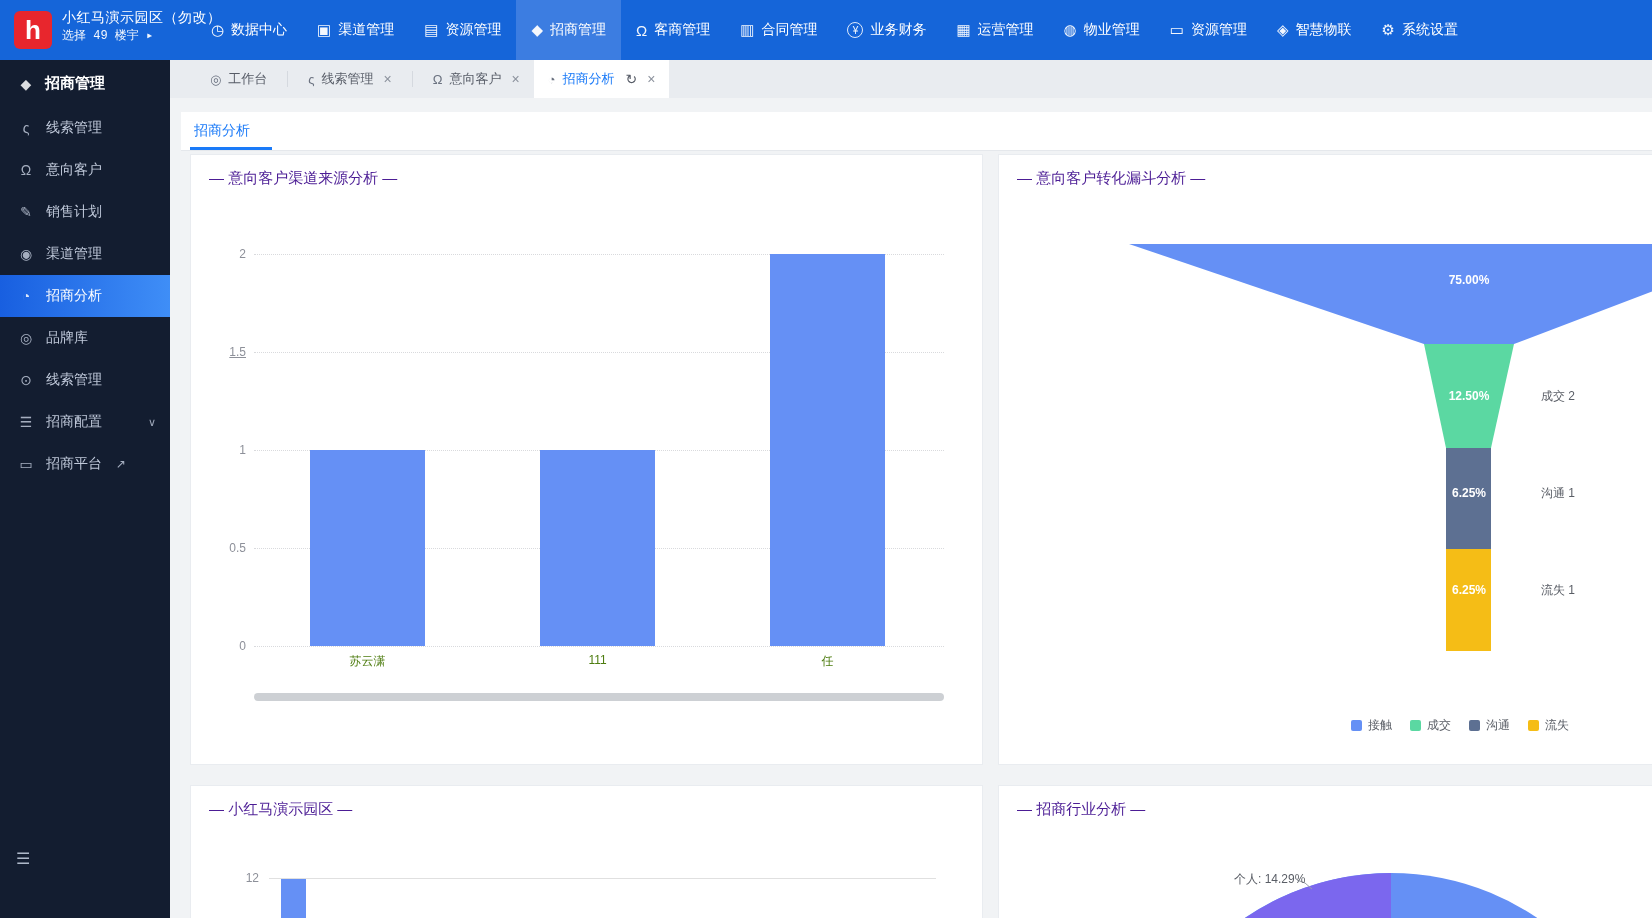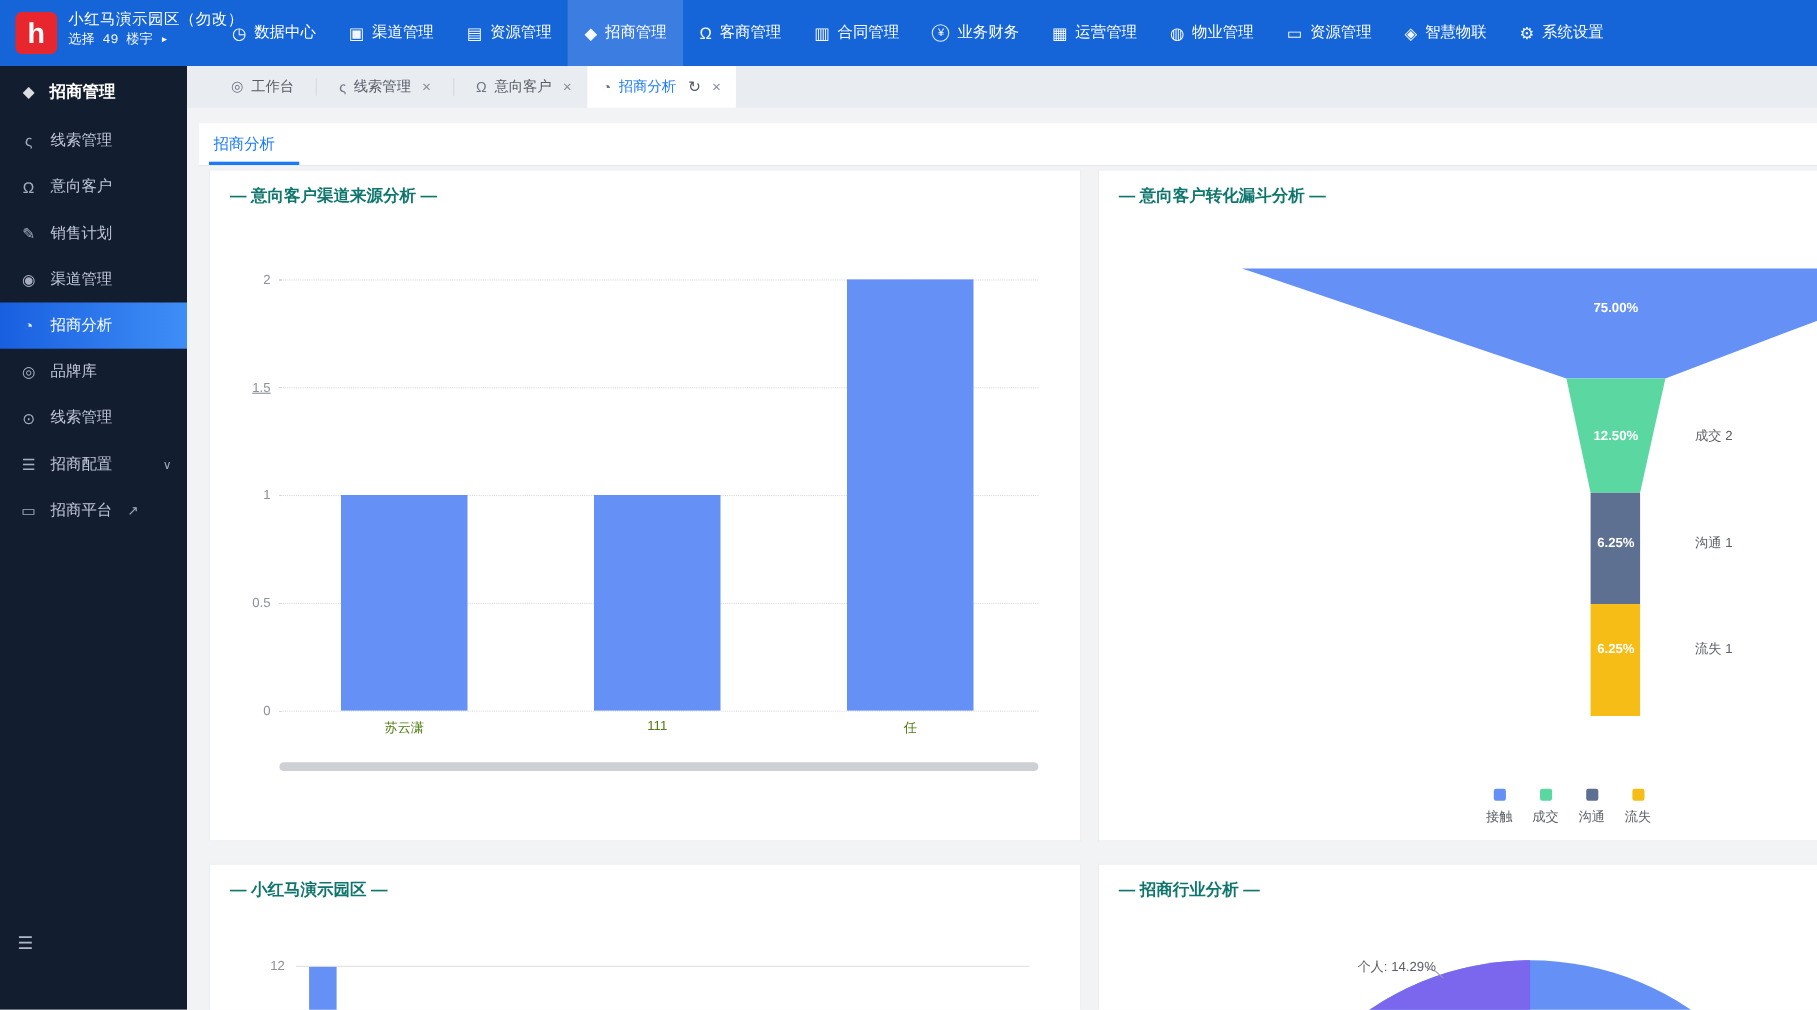--- a/index.html
+++ b/index.html
@@ -40,33 +40,33 @@
   .tab-sep{width:1px;height:16px;background:#d5d9df;margin:0 6px;}
   .tab-refresh{color:#565b66;font-size:14px;margin-left:4px;cursor:pointer;}
   
   .page-tabs{position:absolute;left:181px;top:112px;width:1471px;height:38px;background:#fff;
              border-bottom:1px solid #e5e8ec;z-index:2;}
   .page-tab{position:absolute;left:9px;top:0;width:82px;height:37px;line-height:37px;padding-left:4px;
             color:#1a7af8;font-size:14px;cursor:pointer;}
   .page-tab-underline{position:absolute;left:9px;top:35px;width:82px;height:3px;background:#1a7af8;}
   
   .card{position:absolute;background:#fff;border:1px solid #e9ecf0;box-sizing:border-box;}
-  .card-title{position:absolute;left:18px;top:14px;font-size:15px;font-weight:bold;color:#0f766e;white-space:nowrap;}
+  .card-title{position:absolute;left:18px;top:14px;font-size:15px;font-weight:normal;color:#4c1d95;white-space:nowrap;}
   
   .grid-line{position:absolute;left:63px;width:690px;height:0;border-top:1px dotted #d9dadd;}
   .ytick{position:absolute;left:18px;width:37px;text-align:right;font-size:12px;color:#8d9099;}
   .bar{position:absolute;background:#6590f5;cursor:pointer;}
   .xlabel{position:absolute;width:115px;text-align:center;font-size:12px;color:#4d7c0f;top:498px;}
   .hscroll{position:absolute;left:63px;top:538px;width:690px;height:8px;border-radius:4px;background:#cdd0d4;cursor:pointer;}
   
   .funnel-svg{position:absolute;left:0;top:0;}
   .funnel-outside-label{font-size:12px;fill:#5a5e66;}
   .funnel-pct{font-size:12px;fill:#ffffff;font-weight:bold;text-anchor:middle;}
   .legend{position:absolute;left:352px;top:562px;display:flex;gap:18px;align-items:center;font-size:12px;color:#5a5e66;}
-  .legend-item{display:flex;align-items:center;gap:6px;cursor:pointer;flex-direction:column;}
+  .legend-item{display:flex;align-items:center;gap:6px;cursor:pointer;}
   .legend-swatch{width:11px;height:11px;border-radius:2px;display:inline-block;}
   .c-blue{background:#6590f5;} .c-green{background:#5bd8a2;} .c-slate{background:#5d7092;} .c-yellow{background:#f5bd16;}
   
   .ytick3{position:absolute;left:30px;width:38px;text-align:right;font-size:12px;color:#8d9099;top:85px;}
   .grid3{position:absolute;left:78px;top:92px;width:667px;height:0;border-top:1px solid #e0e0e0;}
   .bar3{position:absolute;left:90px;top:93px;width:25px;height:110px;background:#6590f5;cursor:pointer;}
   
   .pie-label{position:absolute;left:235px;top:85px;font-size:12px;color:#5a5e66;white-space:nowrap;}
 </style>
 </head>

